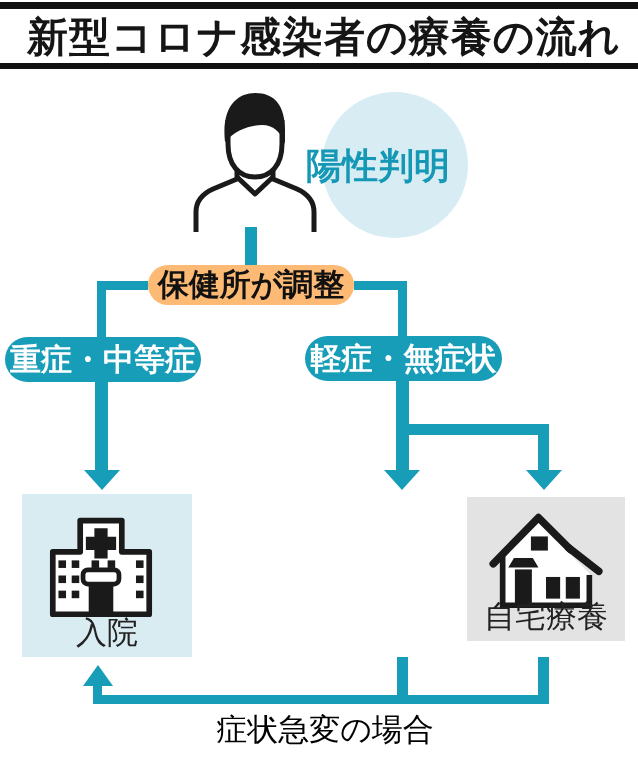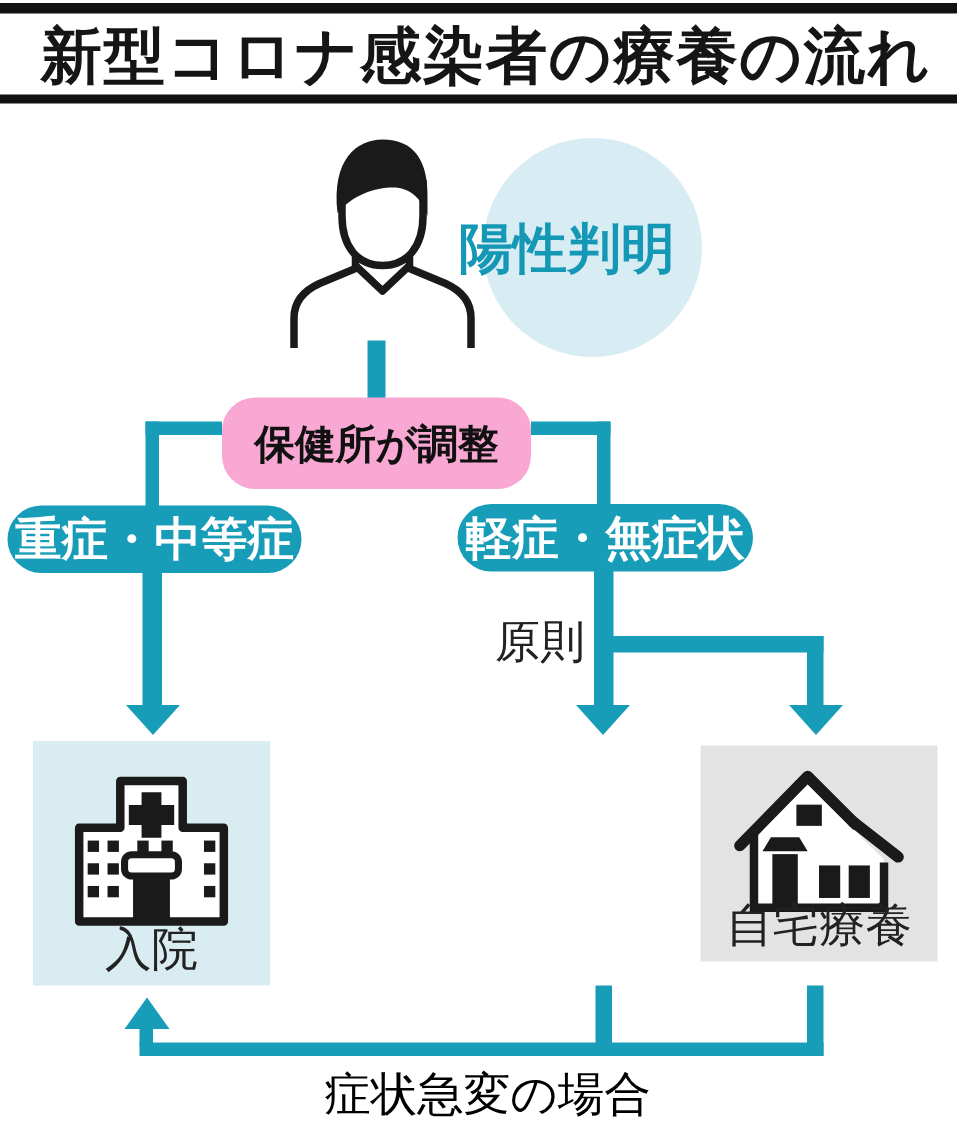--- a/index.html
+++ b/index.html
@@ -20,42 +20,42 @@
                   color:#1598b6;white-space:nowrap;}
 
   
   .tline{position:absolute;background:#189db9;}
   .arrow-down{position:absolute;width:0;height:0;border-left:18px solid transparent;
               border-right:18px solid transparent;border-top:20px solid #189db9;}
   .arrow-up{position:absolute;width:0;height:0;border-left:15px solid transparent;
             border-right:15px solid transparent;border-bottom:21px solid #189db9;}
 
   
-  .coordinator{position:absolute;left:148px;top:265px;width:206px;height:61px;background:#f9a8d4;
+  .coordinator{position:absolute;left:148px;top:265px;width:206px;height:40px;background:#fdba74;
                border-radius:22px;display:flex;align-items:center;justify-content:center;
-               font-size:27px;font-weight:bold;color:#111;white-space:nowrap;}
+               font-size:31px;font-weight:bold;color:#111;white-space:nowrap;}
 
   
   .pill{position:absolute;height:45px;background:#189db9;border-radius:23px;color:#fff;
         font-size:31px;font-weight:bold;display:flex;align-items:center;justify-content:center;
         white-space:nowrap;}
   .pill-severe{left:5px;top:337px;width:196px;}
   .pill-mild{left:305px;top:336px;width:197px;}
 
   
   .principle{position:absolute;left:318px;top:408px;width:72px;font-size:30px;color:#222;
              text-align:right;white-space:nowrap;}
   .optional{position:absolute;left:545px;top:351px;width:76px;font-size:30px;color:#222;
             line-height:37px;white-space:pre-line;}
 
   
   .dest{position:absolute;}
   .dest .label{position:absolute;left:0;right:0;bottom:3px;text-align:center;font-size:31px;
                color:#222;white-space:nowrap;}
-  .dest-hospital{left:22px;top:494px;width:158px;height:163px;background:#d9ecf2;}
+  .dest-hospital{left:22px;top:494px;width:158px;height:163px;background:#d9ecf2;padding-left:12px;}
   .dest-hotel{left:298px;top:497px;width:145px;height:160px;background:#e3e3e3;}
   .dest-home{left:467px;top:497px;width:158px;height:144px;background:#e3e3e3;}
   .dest svg{position:absolute;}
   .hospital-svg{left:27px;top:20px;}
   .hotel-svg{left:32px;top:7px;}
   .house-svg{left:21px;top:14px;}
 
   .sudden{position:absolute;left:185px;top:709px;width:280px;text-align:center;font-size:31px;
           color:#000000;white-space:nowrap;}
 </style>
@@ -93,21 +93,20 @@
   <div class="tline" style="left:95px;top:381px;width:13px;height:90px;"></div>
   <div class="arrow-down" style="left:84px;top:470px;"></div>
 
   <div class="tline" style="left:396px;top:380px;width:13px;height:91px;"></div>
   <div class="arrow-down" style="left:384px;top:470px;"></div>
 
   <div class="tline" style="left:396px;top:424px;width:153px;height:11px;"></div>
   <div class="tline" style="left:538px;top:424px;width:11px;height:47px;"></div>
   <div class="arrow-down" style="left:526px;top:470px;"></div>
 
-  <div class="principle">原則</div>
 
   <div class="dest dest-hospital">
     <svg class="hospital-svg" width="104" height="106" viewBox="0 0 110 108">
       <path d="M4,104 L4,38 L33,38 L33,5 L77,5 L77,38 L106,38 L106,104 Z" fill="#ffffff" stroke="#1a1a1a" stroke-width="6" stroke-linejoin="round"></path>
       <path d="M48,13 h14 v9 h9 v14 h-9 v9 h-14 v-9 h-9 v-14 h9 Z" fill="#1a1a1a"></path>
       <g fill="#1a1a1a">
         <rect x="10" y="47" width="8" height="8"></rect>
           <rect x="24" y="47" width="8" height="8"></rect>
         <rect x="45" y="47" width="8" height="8"></rect>
           <rect x="62" y="47" width="8" height="8"></rect>

